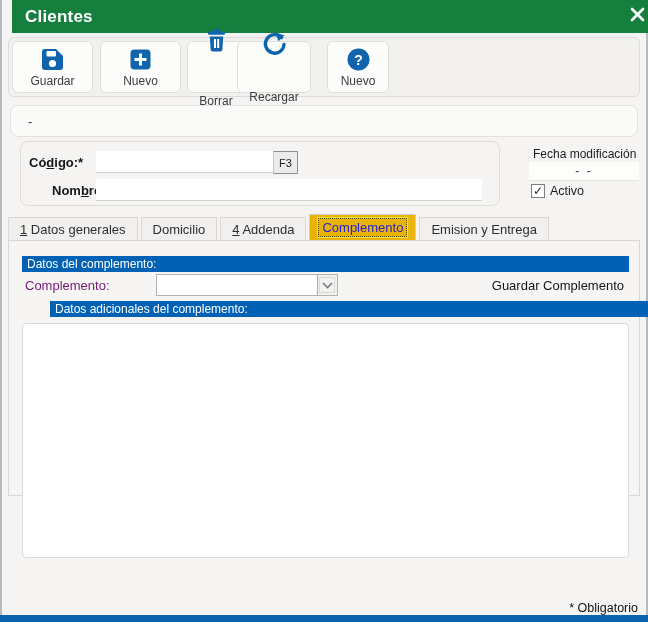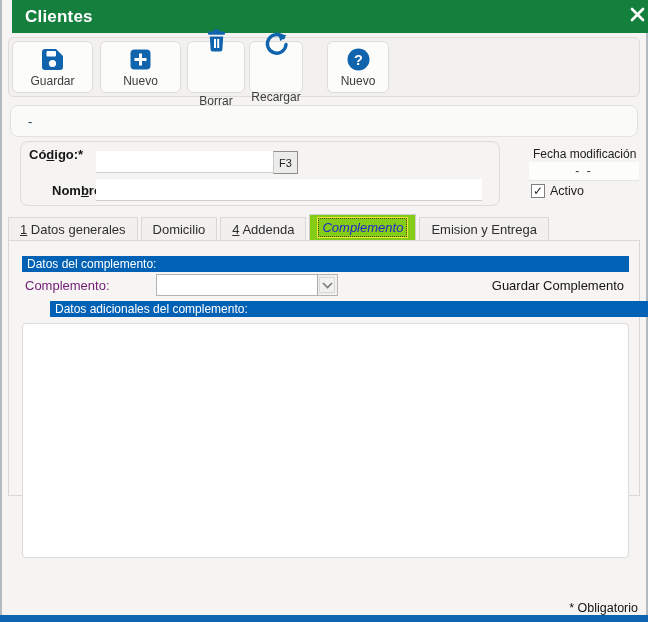--- a/index.html
+++ b/index.html
@@ -32,21 +32,21 @@
     position:absolute; top:3px; height:52px;
     background:#fcfcfb; border:1px solid #deddda; border-radius:6px;
     display:flex; flex-direction:column; align-items:center; justify-content:center;
     gap:1px; cursor:pointer;
   }
   .tb-btn .tb-label { font-size:12px; color:#3c3c3c; }
   .tb-btn svg { display:block; }
   #btn-guardar { left:3px;   width:81px; }
   #btn-nuevo   { left:91px;  width:81px; }
   #btn-borrar  { left:178px; width:58px;gap:40px; }
-  #btn-recargar{ left:240px; width:54px;gap:32px; }
+  #btn-recargar{ left:228px; width:74px;gap:32px; }
   #btn-ayuda   { left:318px; width:62px; }
 
   
   .status-strip {
     position:absolute; left:10px; top:105px; width:628px; height:32px;
     background:#fafaf9; border:1px solid #e3e2e0; border-radius:8px;
     display:flex; align-items:center; font-size:13px; color:#16324a; padding-left:17px;
   }
 
   
@@ -54,21 +54,21 @@
     position:absolute; left:20px; top:141px; width:480px; height:65px;
     border:1px solid #dddcda; border-radius:8px;
   }
   .field-label { position:absolute; font-size:13px; font-weight:bold; color:#161616; }
   .accel { text-decoration:underline; }
   .txt-input {
     position:absolute; height:22px; background:#fff; border:none;
     border-bottom:1px solid #cfcfcd; font-family:"Liberation Sans",sans-serif;
     font-size:13px; padding:0 4px; outline:none;
   }
-  #codigo-label { left:8px; top:5px; }
+  #codigo-label { left:8px; top:13px; }
   #codigo-input { left:75px; top:9px; width:201px; }
   #f3-button {
     position:absolute; left:252px; top:9px; width:25px; height:23px;
     background:#ececeb; border:1px solid #8f8f8f; border-left-color:#c9c9c9;
     font-size:11px; color:#222; cursor:pointer; font-family:"Liberation Sans",sans-serif;
   }
   #nombre-label { left:8px; top:41px;padding-left:23px; }
   #nombre-input { left:75px; top:37px; width:386px; }
 
   
@@ -92,22 +92,22 @@
     position:absolute; left:8px; top:214px; width:632px; height:26px;
     display:flex; align-items:flex-end;
   }
   .tab {
     height:23px; padding:0 11px; margin-right:3px;
     background:#f1f0ee; border:1px solid #d9d8d6; border-bottom:none;
     display:flex; align-items:center; font-size:13px; color:#2e2e2e; cursor:pointer;
     white-space:nowrap;
   }
   .tab.active {
-    height:26px; background:#84cc16; border-color:#cfcfcd; color:#2323cc;
-    position:relative; z-index:2; padding:0 8px;font-style:italic;
+    height:26px; background:#eab308; border-color:#cfcfcd; color:#2323cc;
+    position:relative; z-index:2; padding:0 8px;
   }
   .tab.active .tab-focus {
     border:1px dotted #4a4a1a; box-shadow:0 0 0 1px #efe43c;
     padding:1px 3px;
   }
 
   
   .content-panel {
     position:absolute; left:8px; top:240px; width:632px; height:256px;
     background:#f6f5f3; border:1px solid #d9d8d6; z-index:1;

